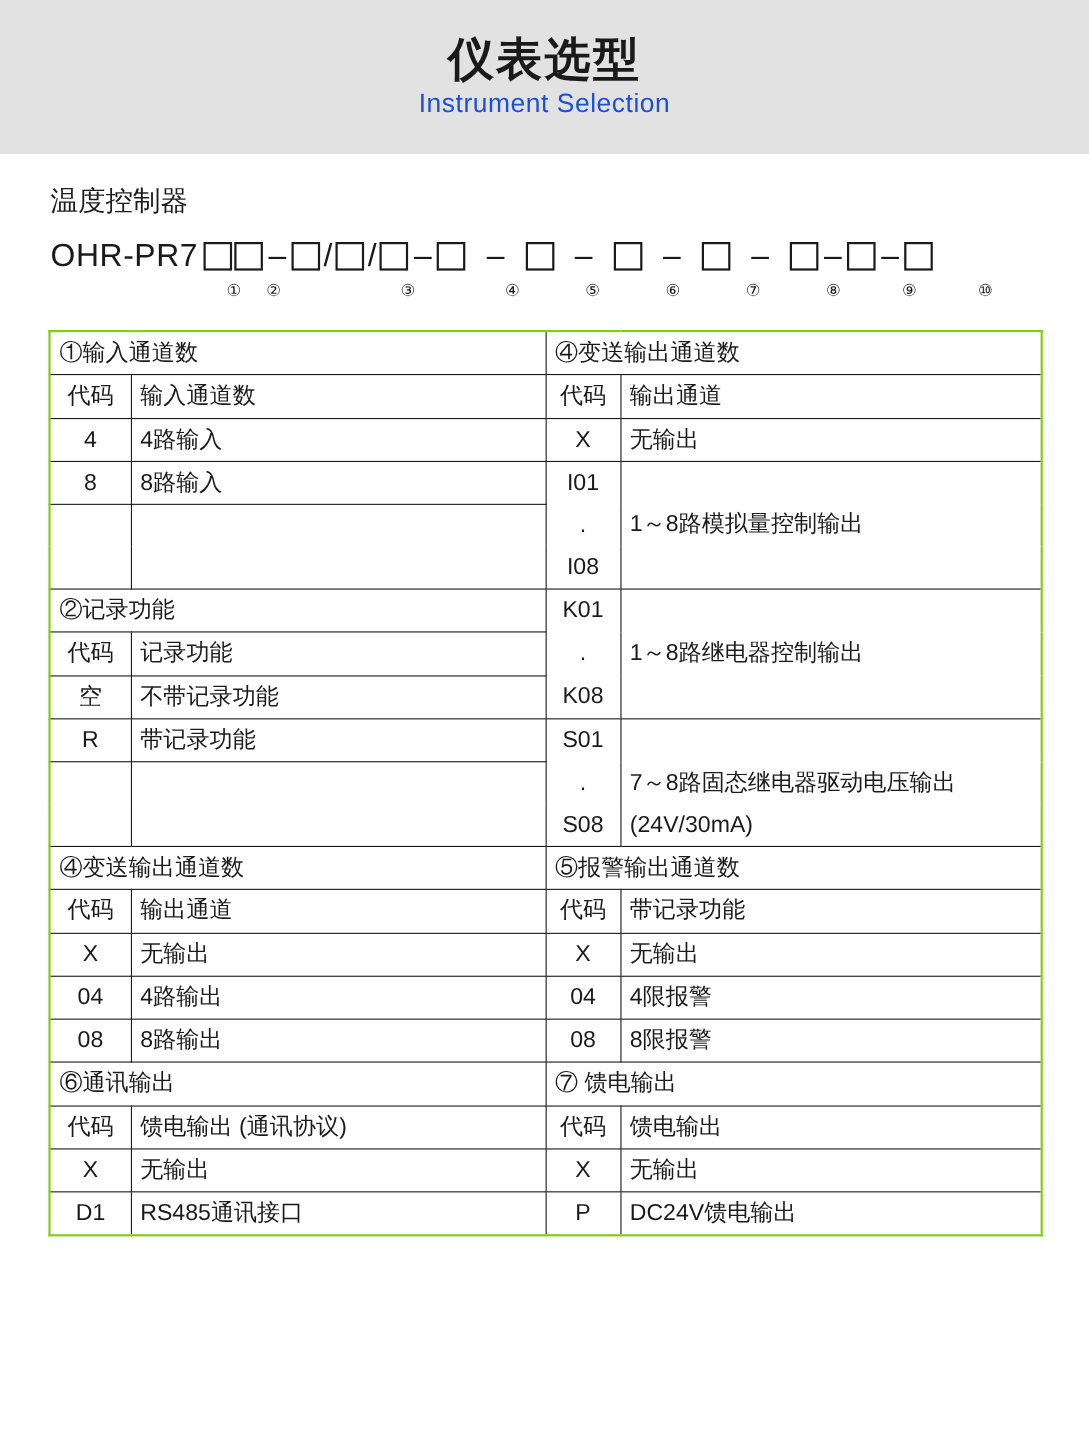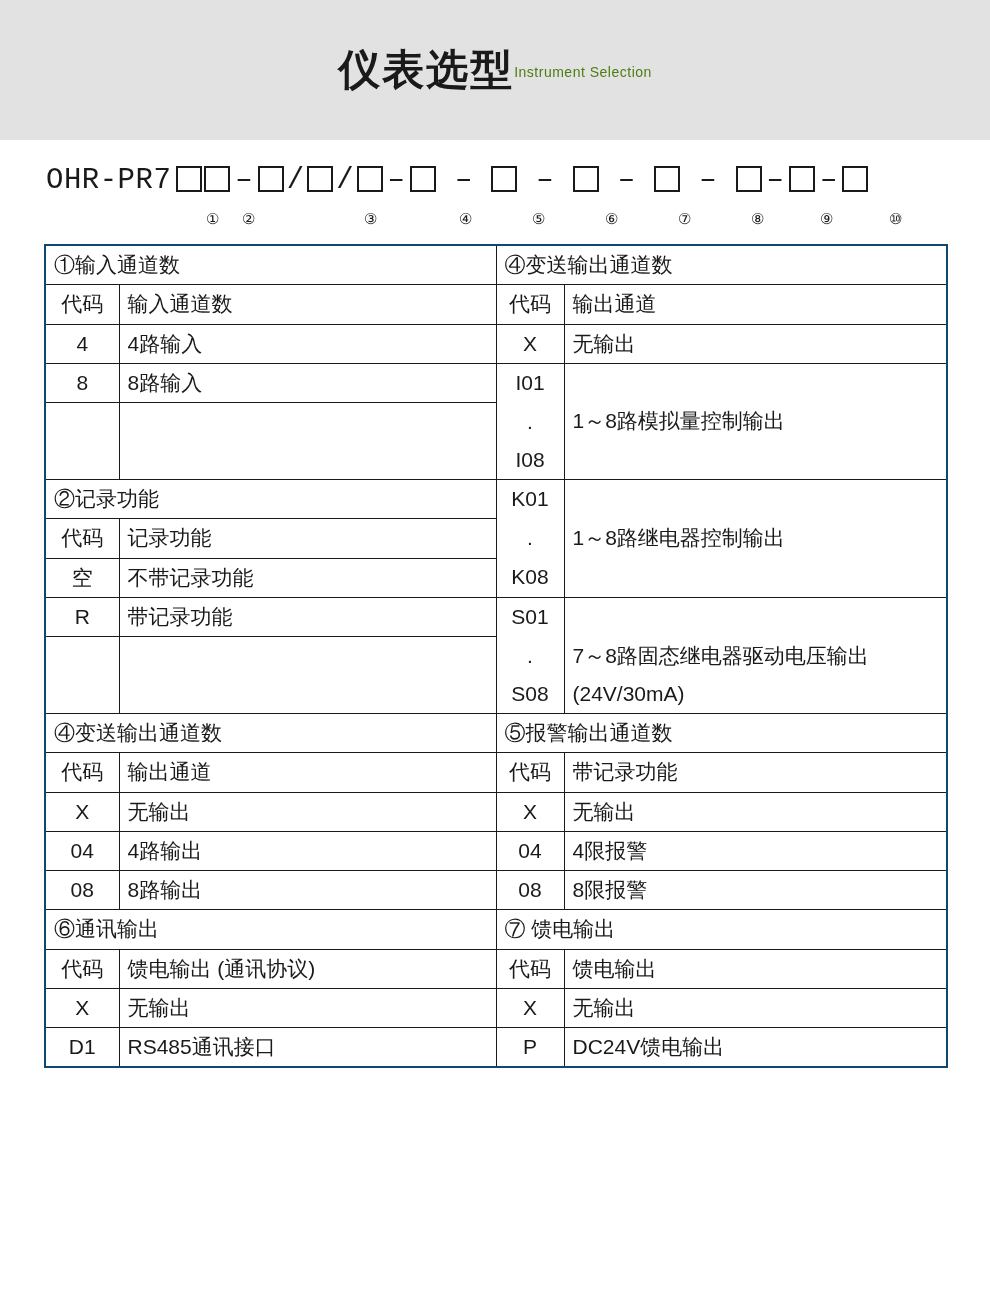--- a/index.html
+++ b/index.html
@@ -14,57 +14,56 @@
     color: #1a1a1a;
     overflow: hidden;
   }
 
   
   .banner {
     width: 990px;
     height: 140px;
     background: #e2e2e2;
     display: flex;
-    flex-direction: row;
+    flex-direction: column;
     align-items: center;
     justify-content: center;
     box-sizing: border-box;
   }
   .banner-title {
     font-size: 42px;
     font-weight: bold;
     letter-spacing: 2px;
     color: #1a1a1a;
     line-height: 1.1;
   }
   .banner-sub {
-    font-size: 14px;
-    color: #4d7c0f;
+    font-size: 24px;
+    color: #1d4ed8;
     letter-spacing: 0.5px;
     margin-top: 4px;
   }
 
   
   .content {
     padding: 26px 44px 0 44px;
     box-sizing: border-box;
   }
   .product-name {
     font-size: 25px;
     margin: 0 0 12px 2px;
     color: #1a1a1a;
   }
 
   
   .model-row {
     display: flex;
-    align-items: flex-start;
+    align-items: center;
     margin-left: 2px;
     height: 44px;
-    font-family: Liberation Mono, monospace;
   }
   .model-prefix {
     font-size: 29px;
     letter-spacing: 0.5px;
     margin-right: 4px;
     line-height: 1;
   }
   .box {
     width: 26px;
     height: 26px;
@@ -96,22 +95,22 @@
   }
   .circ {
     position: absolute;
     font-size: 15px;
     color: #1a1a1a;
     top: 0;
   }
 
   
   .spec {
-    margin-top: 8px;
-    border: 2px solid #0c4a6e;
+    margin-top: 19px;
+    border: 2px solid #84cc16;
     border-collapse: collapse;
     width: 902px;
     table-layout: fixed;
     font-size: 21px;
   }
   .spec td {
     border: 1px solid #1a1a1a;
     padding: 6px 8px;
     vertical-align: middle;
     line-height: 1.25;
@@ -135,20 +134,21 @@
 </head>
 <body>
 
 <div class="banner">
   <div class="banner-title">仪表选型</div>
   <div class="banner-sub">Instrument Selection</div>
 </div>
 
 <div class="content">
 
+  <div class="product-name">温度控制器</div>
 
   <div class="model-row">
     <span class="model-prefix">OHR-PR7</span>
     <span class="box"></span>
     <span class="box"></span>
     <span class="dash">–</span>
     <span class="box"></span>
     <span class="sep">/</span>
     <span class="box"></span>
     <span class="sep">/</span>

